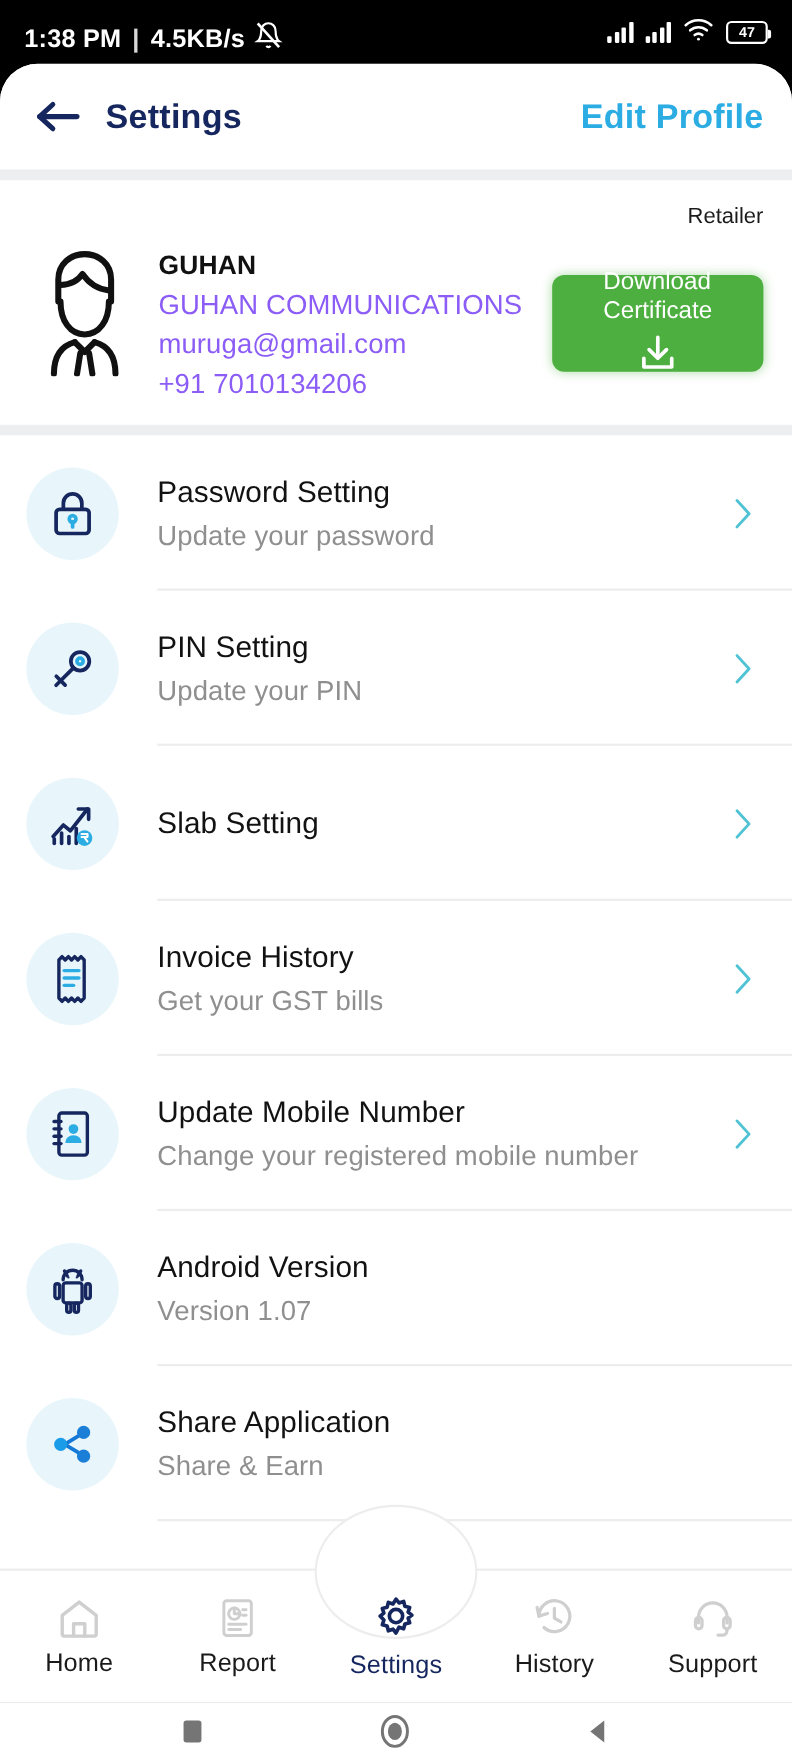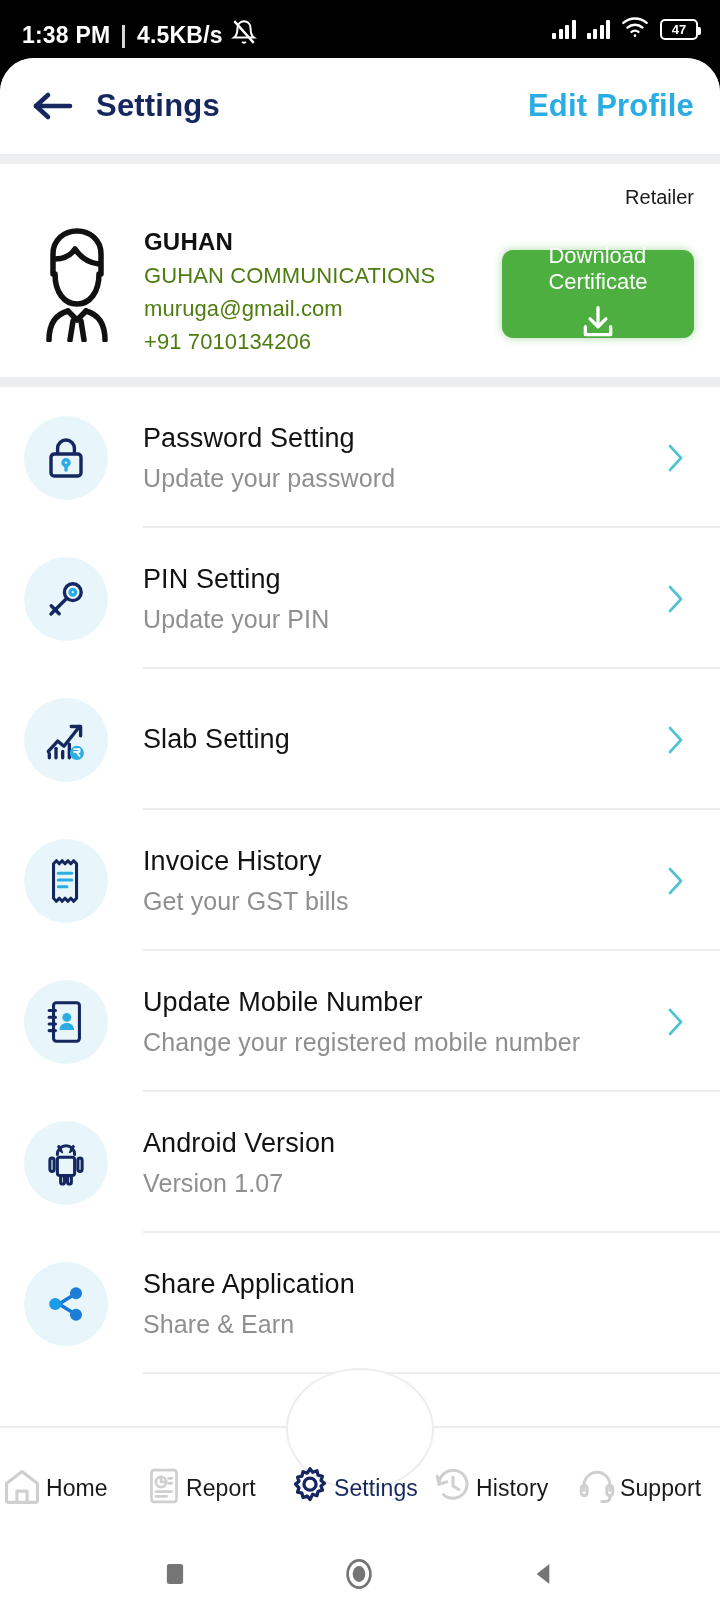--- a/index.html
+++ b/index.html
@@ -60,21 +60,21 @@
     position: relative; padding: 16px 24px 22px 24px; background: #fff;
     display: flex; align-items: flex-start;
   }
   .role-label {
     position: absolute; right: 26px; top: 22px;
     font-size: 20px; color: #1b1b1b; font-weight: 400;
   }
   .avatar { width: 106px; height: 120px; flex: none; margin-top: 42px; }
   .pinfo { margin-left: 14px; margin-top: 48px; }
   .pname { font-size: 24px; color: #111; font-weight: 600; letter-spacing: .2px; }
-  .pline { font-size: 22px; color: #4d7c0f; margin-top: 7px; letter-spacing: .1px; }
+  .pline { font-size: 25px; color: #8b5cf6; margin-top: 7px; letter-spacing: .1px; }
   .dl-btn {
     position: absolute; right: 26px; top: 86px;
     width: 192px; height: 88px; background: #4CAF3F;
     border-radius: 11px; box-shadow: 0 0 10px rgba(76,175,63,.45);
     display: flex; align-items: center; justify-content: center; gap: 8px;
     padding: 0 12px;
     flex-direction: column;
   }
   .dl-text { color: #fff; font-size: 22px; line-height: 1.18; }
 
@@ -96,21 +96,21 @@
     position: absolute; left: 0; bottom: 0; width: 720px; height: 122px;
     background: #fff; border-top: 2px solid #ededed;
     display: flex; align-items: center;
   }
   .notch {
     position: absolute; left: 50%; top: -60px; transform: translateX(-50%);
     width: 148px; height: 122px; border-radius: 50%;
     border: 2px solid #ededed; background: #fff;
   }
   .nav-item {
-    flex: 1; display: flex; flex-direction: row; align-items: center;
+    flex: 1; display: flex; flex-direction: column; align-items: center;
     gap: 2px; z-index: 2; position: relative;
   }
   .nav-label { font-size: 23px; color: #1a1a1a; letter-spacing: .1px; }
   .nav-item.active .nav-label { color: #15275e; }
 
   
   .androidnav {
     position: absolute; left: 0; bottom: 0; width: 720px; height: 52px;
     background: #fff; display: flex; align-items: center; justify-content: center;
     gap: 150px;

